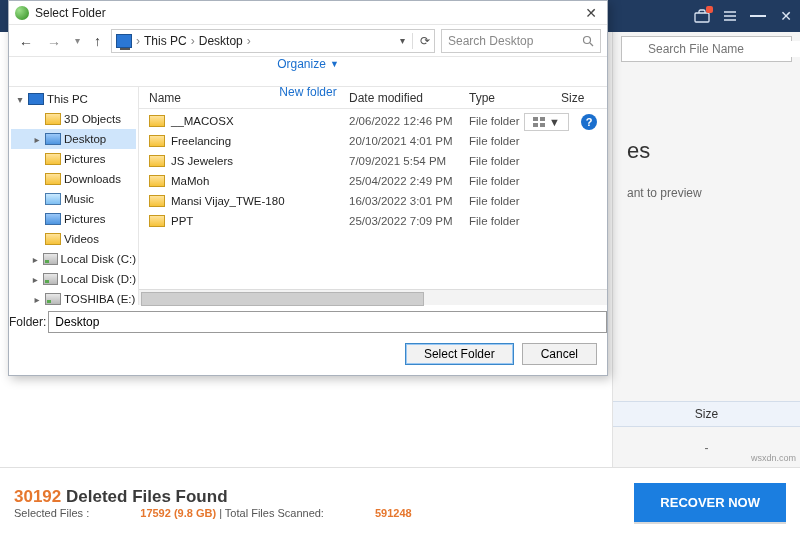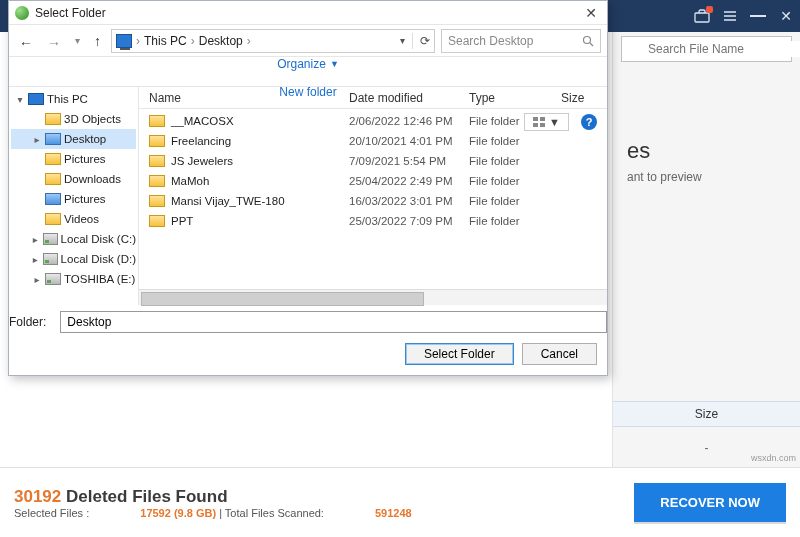--- a/index.html
+++ b/index.html
@@ -10,21 +10,21 @@
   .app-header .toolbox { position:relative; }
   .app-header .toolbox::after { content:''; position:absolute; top:-2px; right:-3px; width:7px; height:7px; background:#f1553e; border-radius:2px; }
   .app-header .wline { width:16px; border-top:2px solid #dce6f4; }
   .app-header .wx { font-size:14px; font-weight:400; color:#dce6f4; }
   
   .right-pane { position:absolute; top:32px; right:0; left:612px; background:#f5f5f5; border-left:1px solid #e2e2e2; bottom:70px; }
   .search-file { margin:4px 8px; background:#fff; border:1px solid #c1c1c1; display:flex; align-items:center; height:26px; padding:0 18px; gap:6px; }
   .search-file input { border:0; outline:none; flex:1; font-size:12px; color:#888; }
   .search-file .clr { color:#666; font-weight:700; cursor:pointer; }
   .preview-area { padding:12px 14px; }
-  .preview-title { font-size:22px; color:#333; margin:60px 0 6px; }
+  .preview-title { font-size:22px; color:#333; margin:60px 0 22px; }
   .preview-msg { color:#666; font-size:12px; }
   .size-bar { position:absolute; bottom:40px; left:0; right:0; background:#eef3fa; height:26px; display:flex; align-items:center; justify-content:center; color:#333; border-top:1px solid #d3ddea; border-bottom:1px solid #d3ddea;}
   .size-val { position:absolute; bottom:12px; left:0; right:0; text-align:center; color:#666; }
   
   .footer { position:absolute; left:0; right:0; bottom:0; height:70px; background:#fff; border-top:1px solid #e0e0e0; display:flex; align-items:center; justify-content:space-between; padding:0 14px; }
   .footer-left .main-line { font-size:17px; font-weight:700; color:#3b3b3b; }
   .footer-left .main-line .orange { color:#e6772e; }
   .footer-left .sub-line { font-size:11px; color:#555; }
   .footer-left .sub-line .orange { color:#e6772e; font-weight:600;margin-left:48px; }
   .recover-btn { background:#1b7ee0; color:#fff; font-weight:700; font-size:13px; padding:12px 26px; border:0; cursor:pointer; box-shadow:0 2px 0 rgba(0,0,0,.15);text-align:right; }
@@ -74,21 +74,21 @@
   .col-type { width:92px; }
   .col-size { flex:1; }
   .rows { flex:1; overflow:auto; padding-top:2px;}
   .row { display:flex; align-items:center; height:20px; padding-left:10px; cursor:pointer; font-size:11.5px;}
   .row .ico-folder { margin-right:6px;}
   .row .c-name { width:200px; display:flex; align-items:center; }
   .row .c-date { width:120px; color:#555;}
   .row .c-type { width:92px; color:#555;}
   .hscroll { height:16px; border-top:1px solid #ddd; background:#f3f3f3; position:relative;}
   .hscroll::before{content:'';position:absolute;left:2px;top:2px;height:12px;width:60%;background:#cfcfcf;border:1px solid #b5b5b5;}
-  .folder-row { display:flex; align-items:center; padding:6px 0; gap:14px;}
+  .folder-row { display:flex; align-items:center; padding:6px 0; gap:2px;}
   .folder-row label { font-size:12px; }
   .folder-input { flex:1; border:1px solid #999; height:22px; padding:0 6px; font-size:12px;}
   .btn-row { display:flex; justify-content:flex-end; gap:8px; padding:4px 10px 10px;}
   .dlg-btn { border:1px solid #adadad; background:#f2f2f2; padding:3px 18px; font-size:12px; cursor:pointer;}
   .dlg-btn.primary { border:1px solid #3a87c9; box-shadow:0 0 0 1px #9ac8f4 inset;}
   svg { display:block; }
 </style>
 </head>
 <body>
 
@@ -221,20 +221,26 @@
         </div>
         <div class="tree-item">
           <span class="indent"></span>
           <span class="expander"></span>
           <span class="ico ico-folder"></span>
           <span>Downloads</span>
         </div>
         <div class="tree-item">
           <span class="indent"></span>
           <span class="expander"></span>
+          <span class="ico ico-music"></span>
+          <span>Music</span>
+        </div>
+        <div class="tree-item">
+          <span class="indent"></span>
+          <span class="expander"></span>
           <span class="ico ico-blue"></span>
           <span>Pictures</span>
         </div>
         <div class="tree-item">
           <span class="indent"></span>
           <span class="expander"></span>
           <span class="ico ico-folder"></span>
           <span>Videos</span>
         </div>
         <div class="tree-item">

